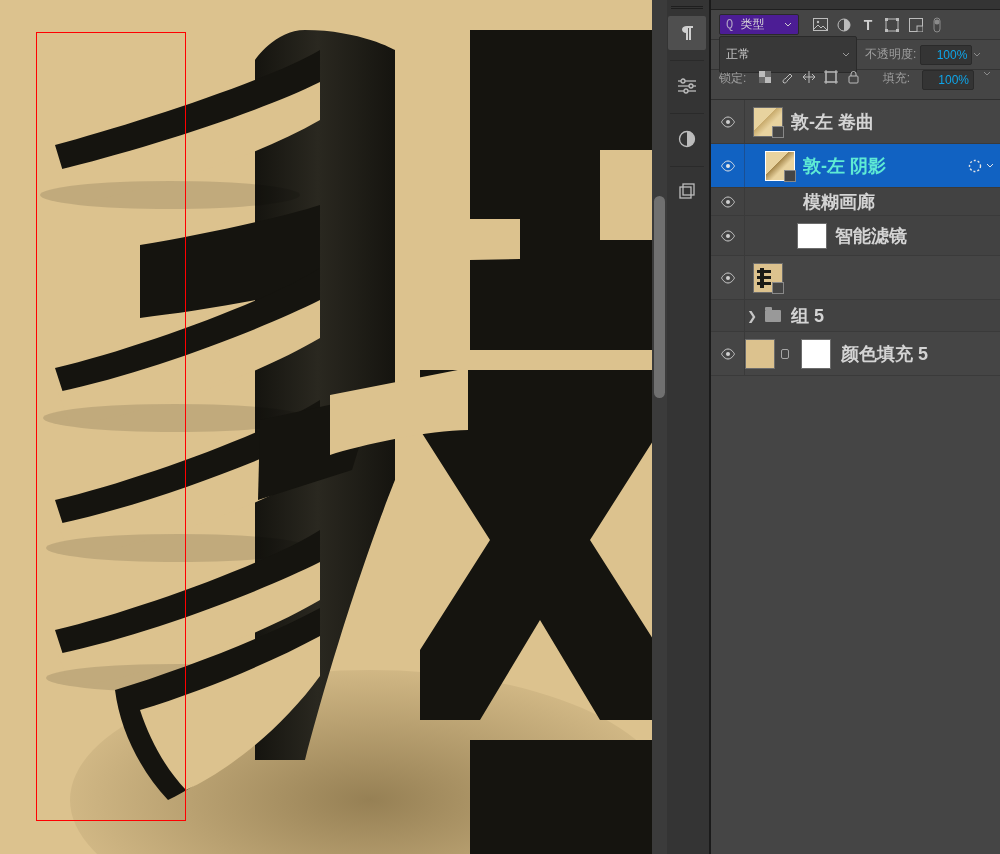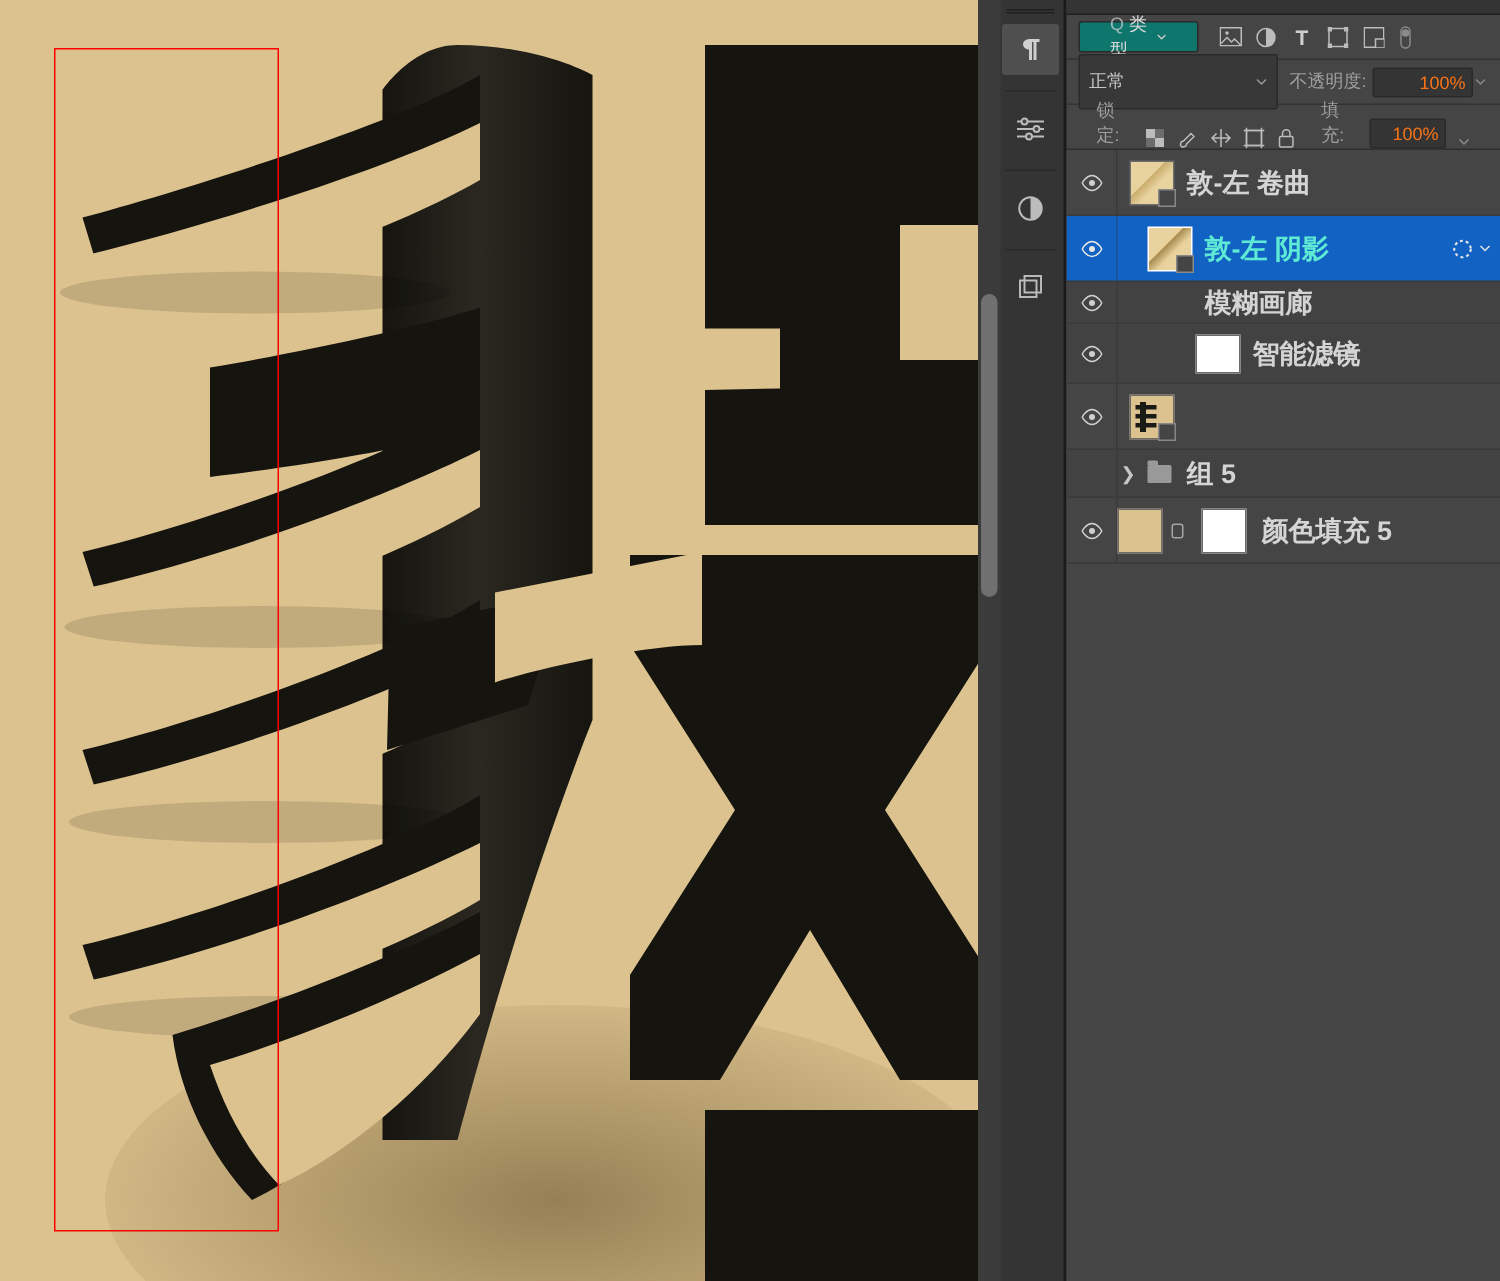--- a/index.html
+++ b/index.html
@@ -15,32 +15,32 @@
   .toolstrip { width: 47px; background: #343434; border-left: 1px solid #1a1a1a; border-right: 1px solid #1a1a1a; display: flex; flex-direction: column; align-items: center; padding-top: 4px; }
   .ts-grip { width: 32px; height: 6px; margin-bottom: 6px; display:flex; flex-direction:column; gap:1px; justify-content:center; }
   .ts-grip div { height:1px; background:#1e1e1e; }
   .ts-btn { width: 38px; height: 34px; display:flex; align-items:center; justify-content:center; color:#b7b7b7; margin-bottom:6px; border-radius:2px; }
   .ts-btn.active { background:#4f4f4f; }
   .ts-sep { width: 34px; height:1px; background:#2a2a2a; margin: 4px 0 8px; }
 
   .layers-panel { width: 290px; background: #454545; display:flex; flex-direction:column; border-left:1px solid #1a1a1a; }
   .lp-tabs { height: 10px; background:#343434; border-bottom:1px solid #1f1f1f; }
   .lp-filters { height: 30px; display:flex; align-items:center; gap:6px; padding: 0 8px; border-bottom:1px solid #333; }
-  .filter-select { flex:0 0 80px; height:21px; background:#0f766e; border:1px solid #2a2a2a; border-radius:2px; display:flex; align-items:center; padding:0 20px; font-size:12px; color:#d8d8d8; justify-content:space-between; }
+  .filter-select { flex:0 0 80px; height:21px; background:#4c1d95; border:1px solid #2a2a2a; border-radius:2px; display:flex; align-items:center; padding:0 6px; font-size:12px; color:#d8d8d8; justify-content:space-between;font-family:Liberation Mono, monospace; }
   .filter-icons { display:flex; gap:2px; margin-left:4px; }
   .fi { width:22px; height:20px; display:flex; align-items:center; justify-content:center; color:#bcbcbc; }
   .fi:last-child { width:16px; }
 
   .lp-row2 { height: 30px; display:flex; align-items:center; padding:0 8px; border-bottom:1px solid #333; font-size:12px; color:#c6c6c6; }
   .blend-select { flex:1; height:37px; background:#383838; border:1px solid #2a2a2a; border-radius:2px; display:flex; align-items:center; padding:0 6px; margin-right:8px; justify-content:space-between; max-width:138px; }
   .lbl { color:#9f9f9f; margin-right:4px; }
-  .pct-box { width:67px; height:20px; background:#343434; border:1px solid #2a2a2a; border-radius:2px; display:flex; align-items:center; justify-content:flex-end; padding:0 4px; color:#f97316; }
+  .pct-box { width:52px; height:20px; background:#343434; border:1px solid #2a2a2a; border-radius:2px; display:flex; align-items:center; justify-content:flex-end; padding:0 4px; color:#0ea5e9; }
   .pct-dd { width:10px; display:flex; align-items:center; justify-content:center; color:#878787; }
 
-  .lock-row { height: 30px; display:flex; align-items:flex-end; padding:0 20px; border-bottom:1px solid #2e2e2e; gap:8px; color:#c6c6c6; }
+  .lock-row { height: 30px; display:flex; align-items:flex-start; padding:0 8px; border-bottom:1px solid #2e2e2e; gap:8px; color:#c6c6c6; }
   .lock-icons { display:flex; gap:8px; align-items:center; color:#bcbcbc; }
   .lock-icons span { display:flex; align-items:center; justify-content:center; width:14px; height:14px; }
 
   .layers-list { flex:1; background:#454545; overflow:hidden; }
   .layer-row { display:flex; align-items:center; height:44px; border-bottom:1px solid #3a3a3a; padding-right:6px; }
   .layer-row.selected { background:#1162c2; color:#5eead4; }
   .eye-col { width:34px; display:flex; align-items:center; justify-content:center; color:#cfcfcf; border-right:1px solid #3a3a3a; height:100%; }
   .layer-row.selected .eye-col { border-right-color:#1a4f93; }
   .indent { display:inline-block; }
   .thumb { width:30px; height:30px; border:1px solid #6c6c6c; background:#dcc28e; margin:0 8px; flex:0 0 30px; position:relative; }

